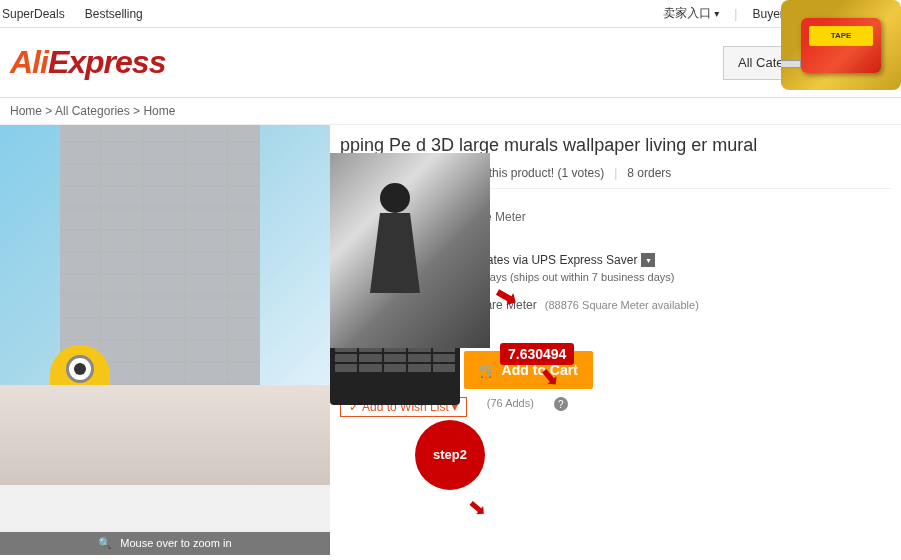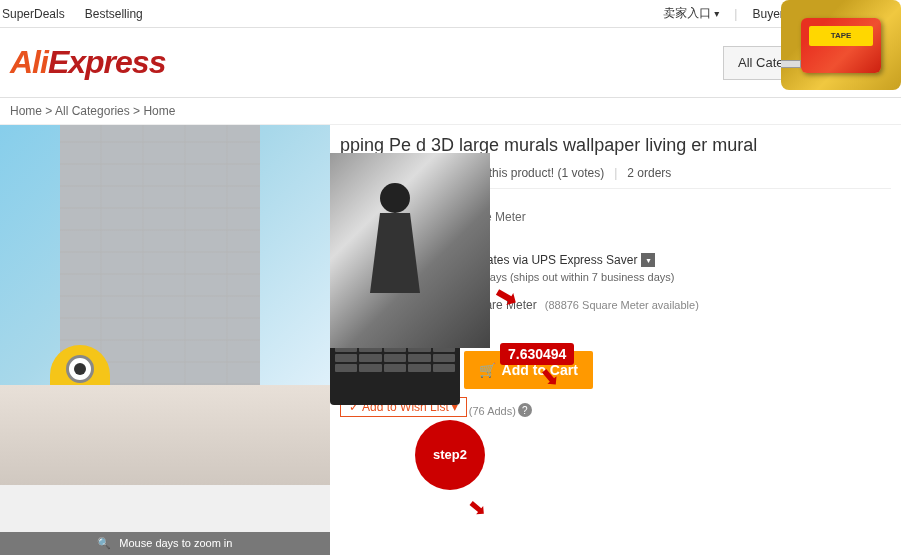--- a/index.html
+++ b/index.html
@@ -336,22 +336,22 @@
       font-weight: bold;
       cursor: pointer;
       border-radius: 2px;
       display: flex;
       align-items: center;
       gap: 5px;
     }
 
     .wishlist-row {
       display: flex;
-      align-items: flex-end;
-      gap: 2px;
+      align-items: flex-start;
+      gap: 20px;
       font-size: 12px;
       color: #e8521e;
     }
     .wishlist-btn {
       background: none;
       border: 1px solid #e8521e;
       color: #e8521e;
       padding: 2px 8px;
       cursor: pointer;
       font-size: 12px;
@@ -535,21 +535,21 @@
             </div>
           </div>
           <div class="minion-overalls"></div>
         </div>
 
         <div class="bed-area"></div>
       </div>
     </div>
     <div class="zoom-hint">
       <span class="zoom-icon">🔍</span>
-      <span>Mouse days to zoom in</span>
+      <span>Mouse over to zoom in</span>
     </div>
   </div>
 
   <div style="position:absolute;top:28px;left:330px;width:160px;height:195px;z-index:5;overflow:hidden;">
     <div class="bw-person" style="width:100%;height:100%;background:linear-gradient(135deg,#999 0%,#ddd 30%,#777 60%,#444 100%);position:relative;">
 
       <div style="position:absolute;top:30px;left:50px;width:30px;height:30px;border-radius:50%;background:#222;"></div>
       <div style="position:absolute;top:60px;left:40px;width:50px;height:80px;background:#333;clip-path:polygon(20% 0%,80% 0%,100% 100%,0% 100%);"></div>
     </div>
   </div>
@@ -593,21 +593,21 @@
   <div class="product-details">
     <div class="product-title">
       <span>pping Pe    d 3D large murals wallpaper living
 er mural</span>
     </div>
 
     <div class="rating-row">
       <span class="rating-pct">100.0%</span>
       <span>of buyers enjoyed this product! (1 votes)</span>
       <span class="separator">|</span>
-      <span>2 orders</span>
+      <span>8 orders</span>
     </div>
 
     <div class="price-section">
       <span class="price-currency">US $</span><span class="price-value">18.98</span>
       <span class="price-unit">/ Square Meter</span>
     </div>
 
     <div class="bulk-price">
       <span>Bulk Price</span>
       <span> ▾</span>

